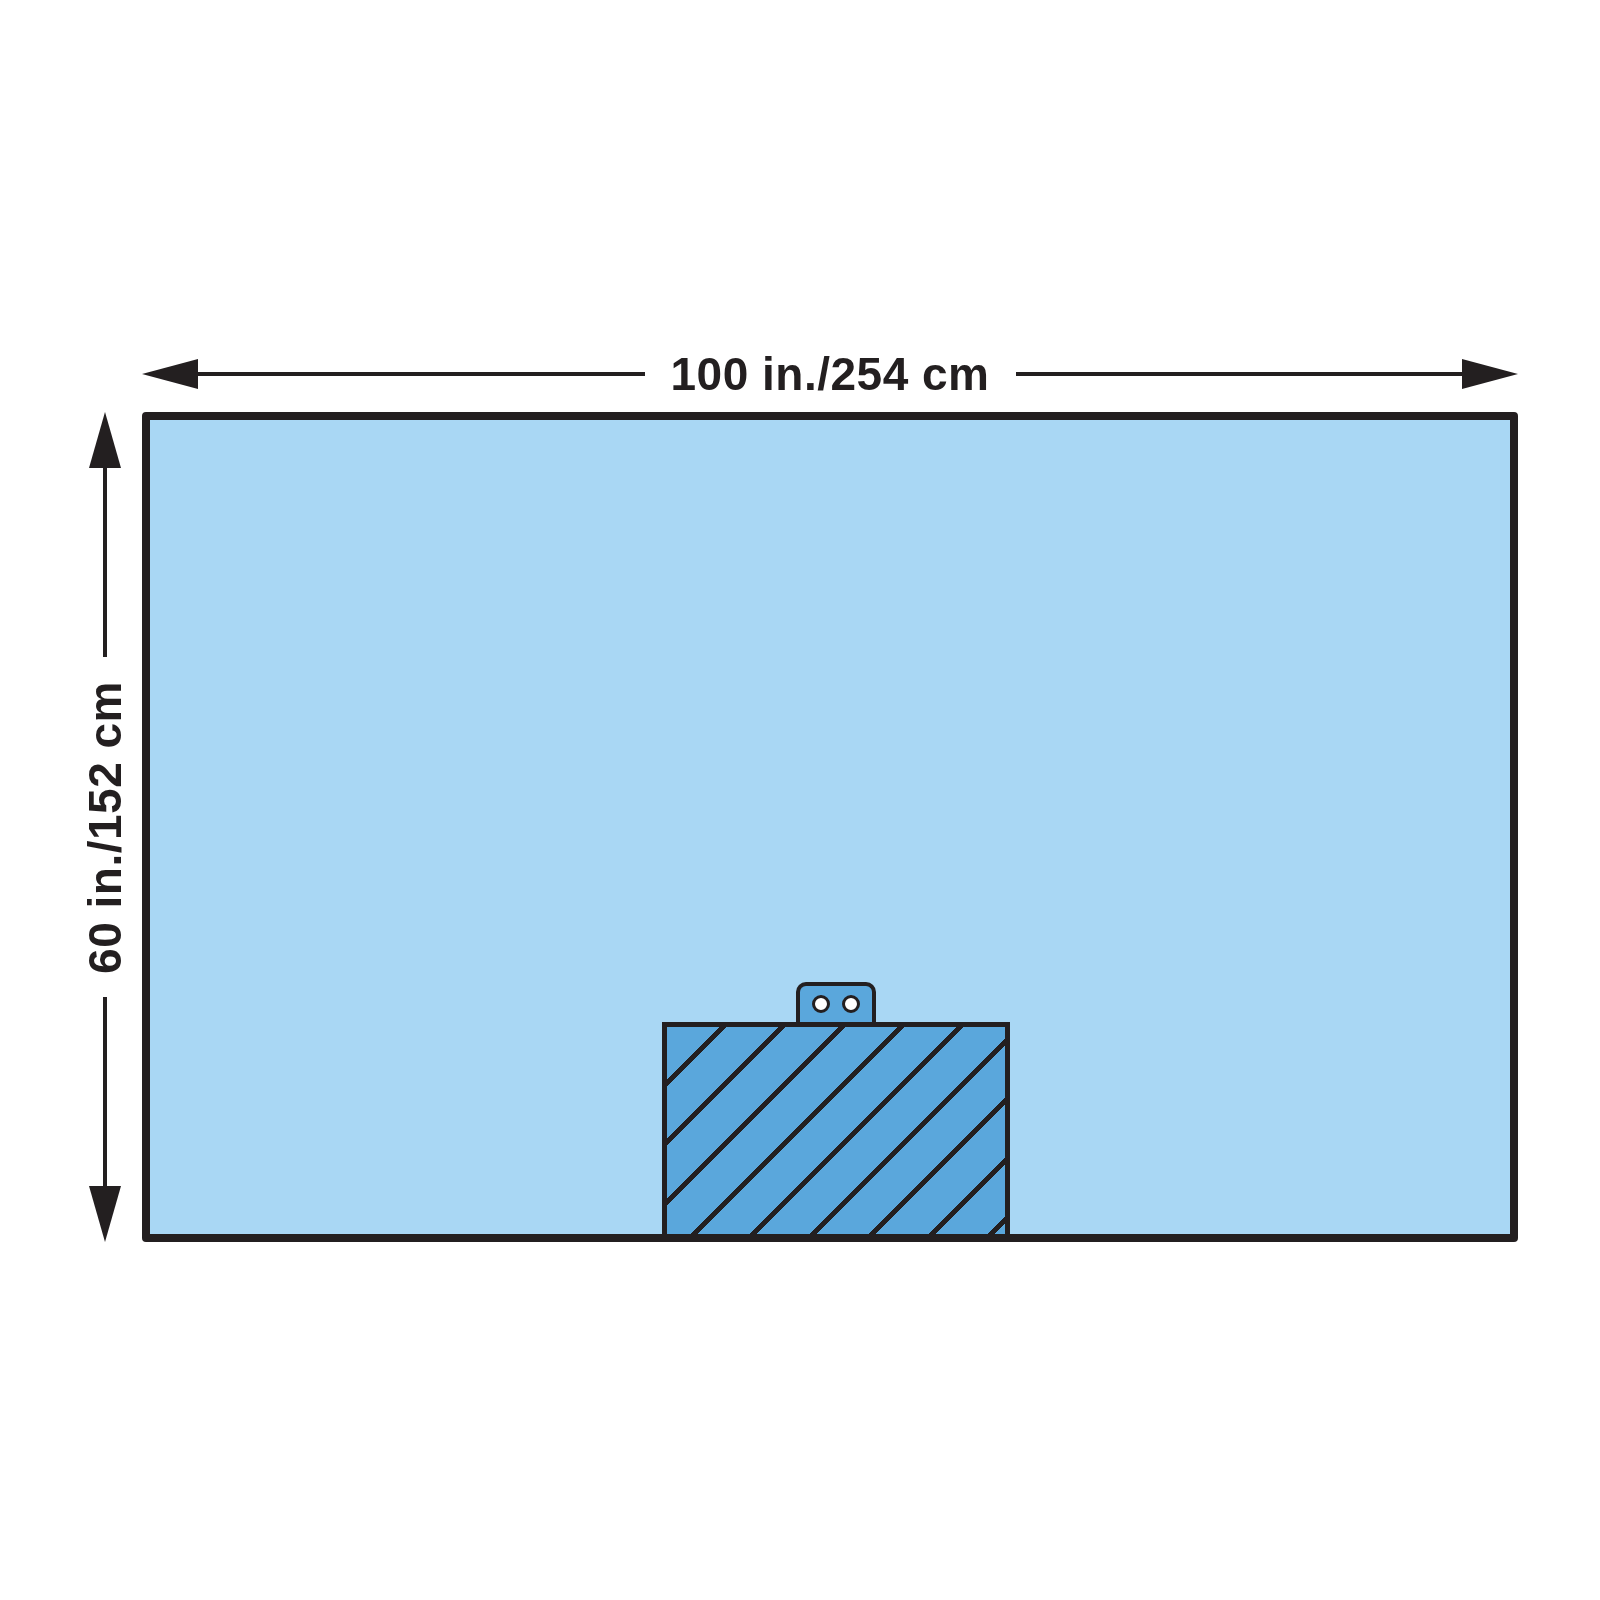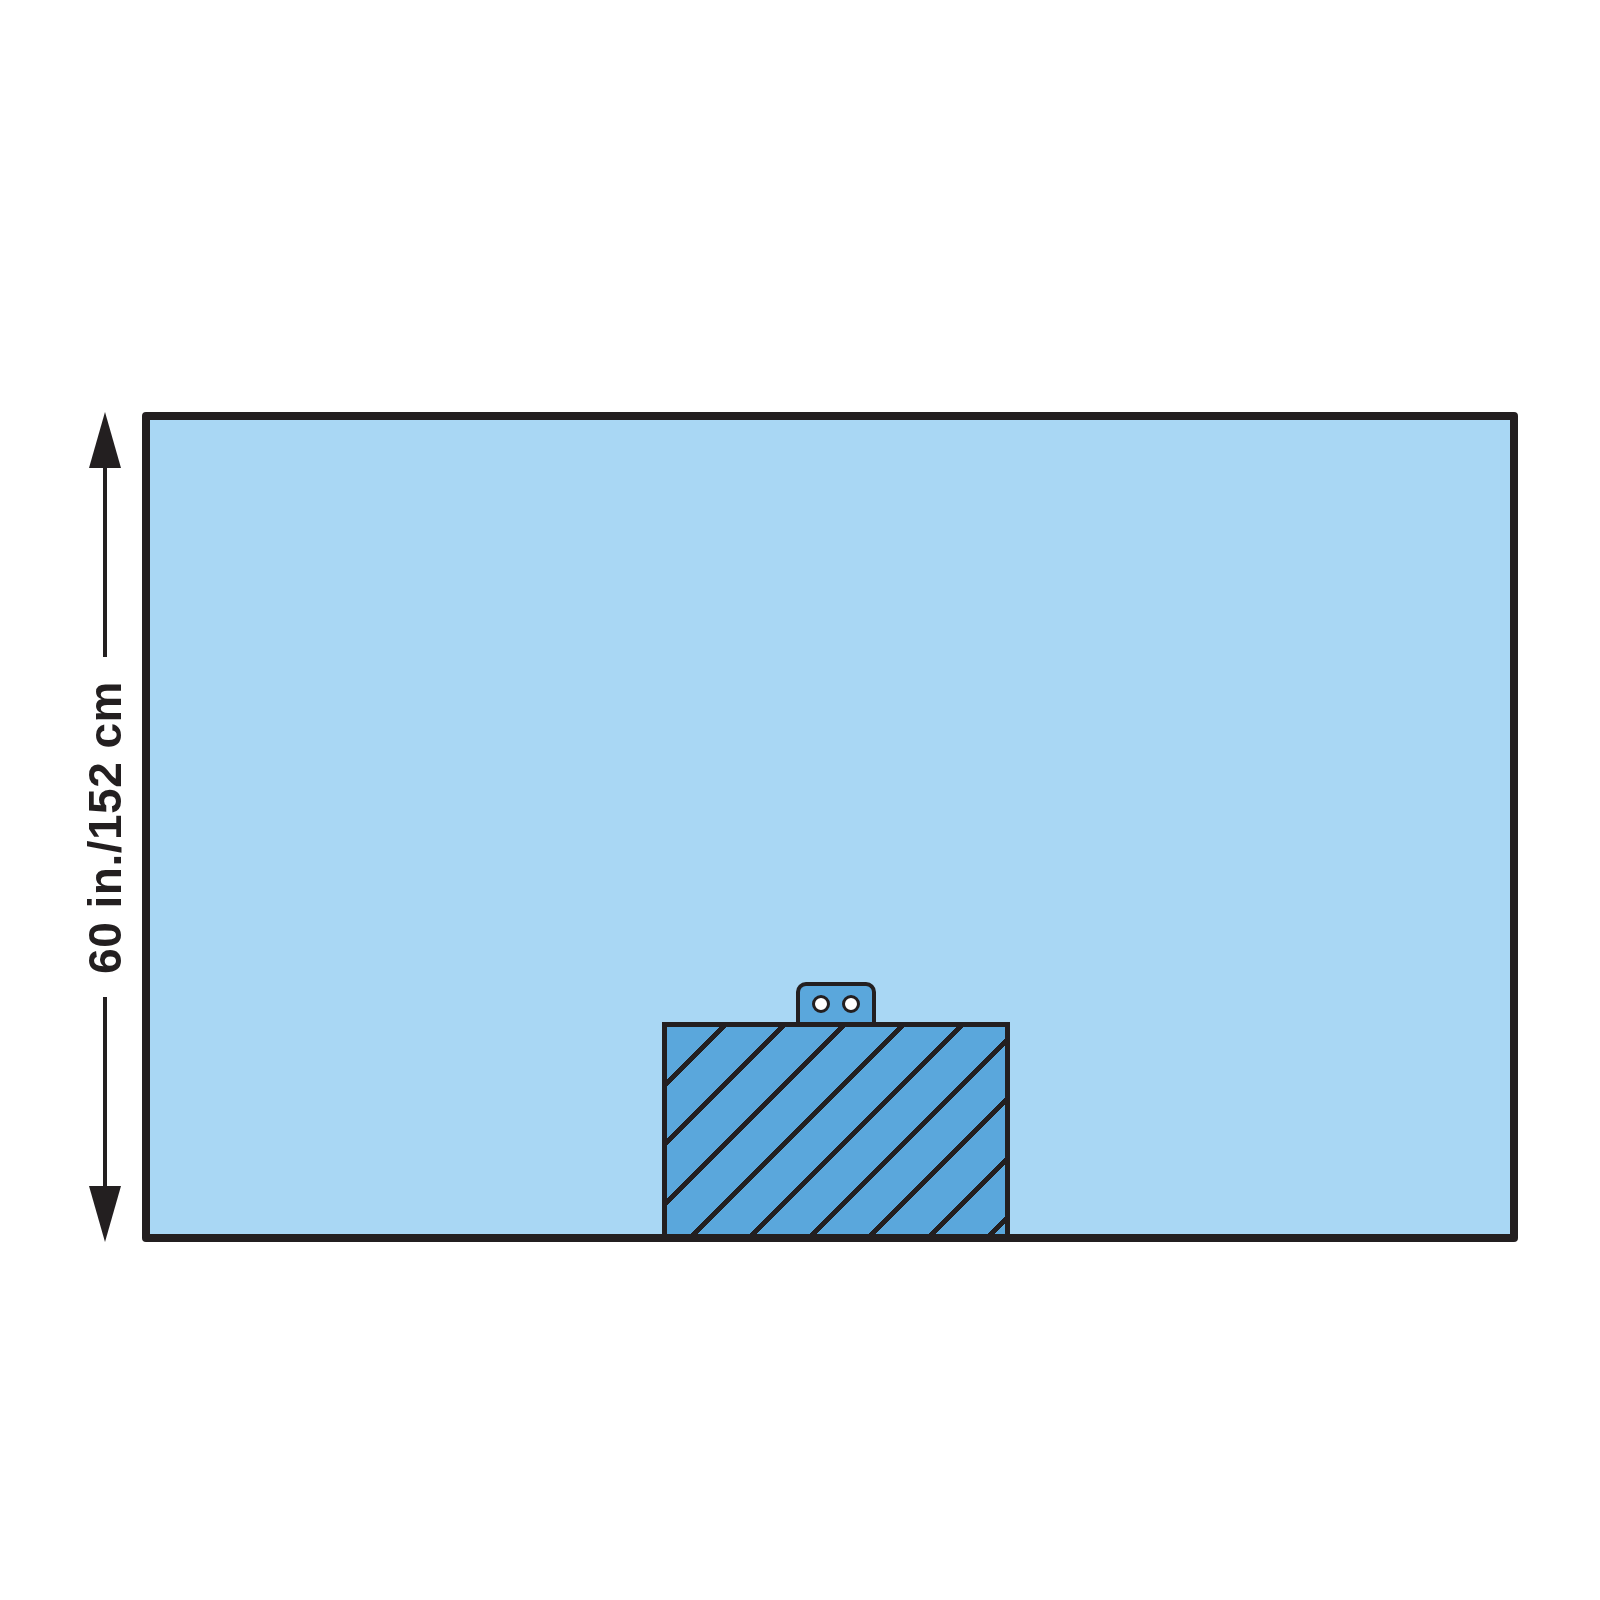--- a/index.html
+++ b/index.html
@@ -81,20 +81,27 @@
   .vline{flex:1 1 auto;width:4px;background:var(--ink);}
   .av{width:0;height:0;flex:0 0 auto;}
   .av-up{border-left:16px solid transparent;border-right:16px solid transparent;border-bottom:56px solid var(--ink);}
   .av-down{border-left:16px solid transparent;border-right:16px solid transparent;border-top:56px solid var(--ink);}
 </style>
 </head>
 <body>
 
 <div class="stage">
 
+  <div class="hdim">
+    <span class="ah ah-left"></span>
+    <span class="hline"></span>
+    <span class="dim-label">100 in./254 cm</span>
+    <span class="hline"></span>
+    <span class="ah ah-right"></span>
+  </div>
 
   <div class="vdim">
     <span class="av av-up"></span>
     <span class="vline"></span>
     <span class="dim-label">60 in./152 cm</span>
     <span class="vline"></span>
     <span class="av av-down"></span>
   </div>
 
   <div class="drape">

